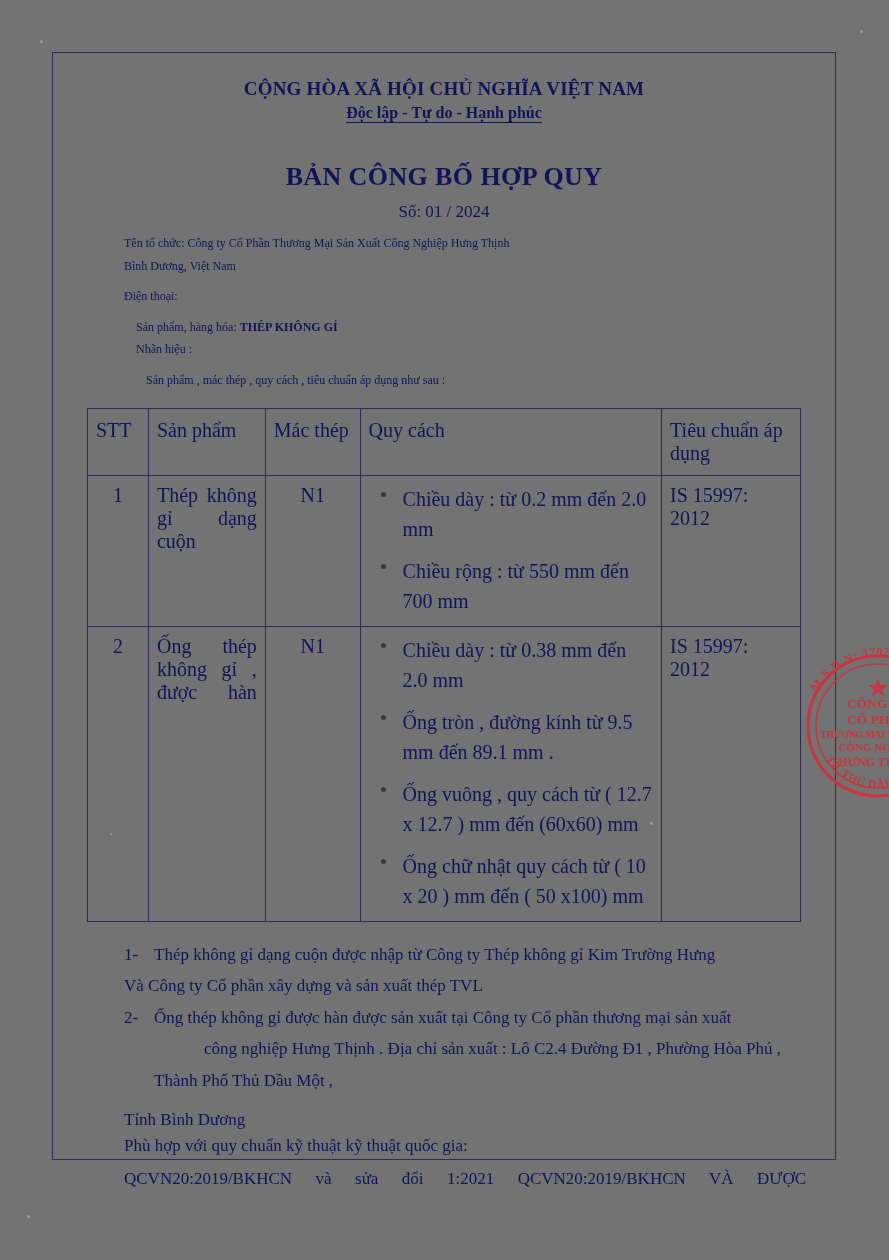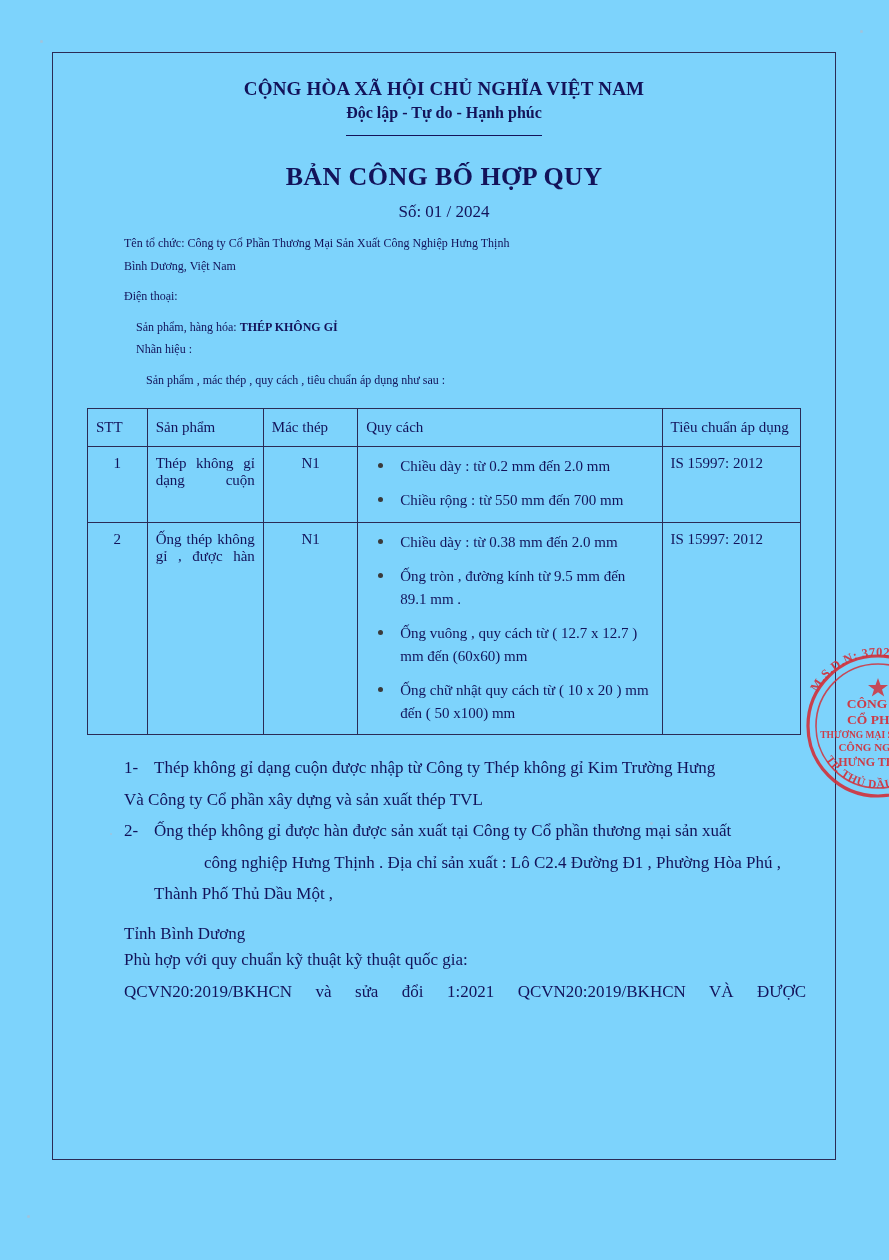--- a/index.html
+++ b/index.html
@@ -13,21 +13,21 @@
     position: relative;
     font-family: "Liberation Serif", serif;
     color: #1a1a2e;
     overflow: hidden;
   }
   .page {
     position: absolute;
     left: 0; top: 0;
     width: 889px;
     height: 1260px;
-    background: #7dd3fc;
+    background: #737373;
   }
   .doc-border {
     position: absolute;
     left: 52px;
     top: 52px;
     width: 784px;
     height: 1108px;
     border: 1.5px solid #2b2b55;
     box-sizing: border-box;
   }
@@ -50,21 +50,21 @@
   }
   .nat-sub {
     text-align: center;
     font-weight: bold;
     font-size: 16px;
     color: #13135a;
     margin-top: 4px;
   }
   .nat-sub span {
     border-bottom: 1.4px solid #13135a;
-    padding-bottom: 14px;
+    padding-bottom: 1px;
     text-align: right;
   }
   .doc-title {
     text-align: center;
     font-weight: bold;
     font-size: 26px;
     color: #13135a;
     margin-top: 40px;
     letter-spacing: 0.4px;
   }
@@ -83,21 +83,21 @@
     padding-right: 12px;
   }
   .para.tight { margin-top: 4px; }
   .para.indent { padding-left: 62px; }
   .para.indent2 { padding-left: 72px; }
   .para b { font-weight: bold; }
   table.spec {
     width: 714px;
     margin: 18px auto 0 auto;
     border-collapse: collapse;
-    font-size: 15px;
+    font-size: 20px;
     color: #13135a;
   }
   table.spec th, table.spec td {
     border: 1px solid #2b2b55;
     vertical-align: top;
     padding: 8px 8px;
   }
   table.spec th {
     font-weight: normal;
     text-align: left;

